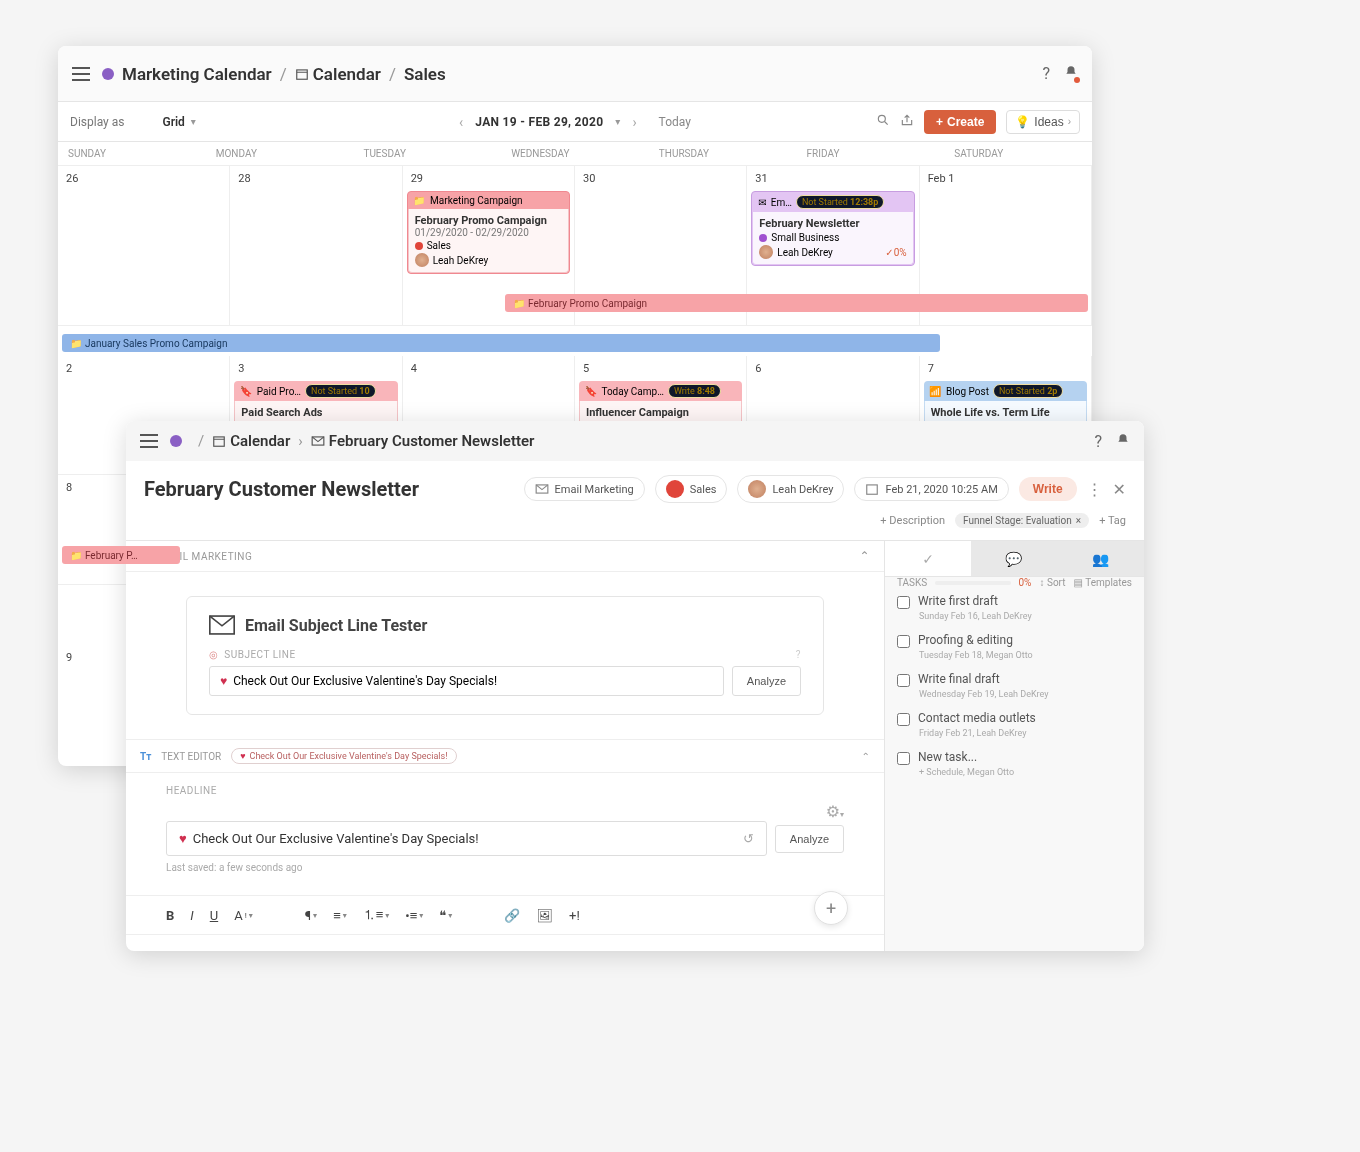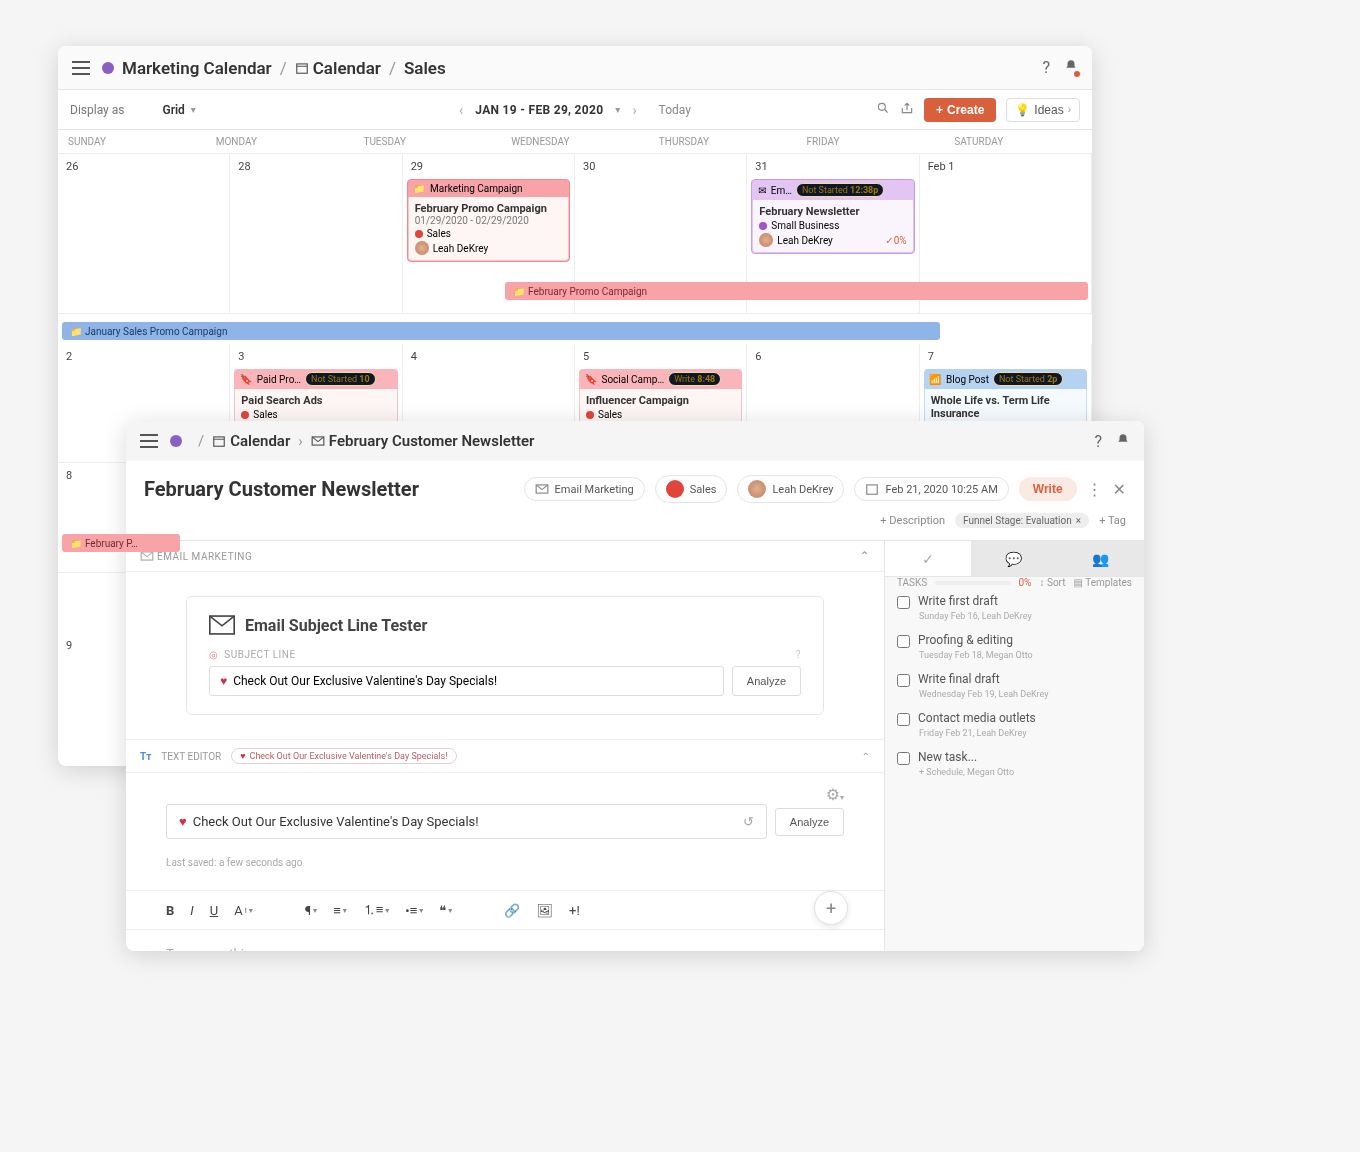--- a/index.html
+++ b/index.html
@@ -2,21 +2,21 @@
 <html><head>
 <meta charset="utf-8">
 <style>
 * { box-sizing: border-box; margin: 0; padding: 0; }
 body { font-family: -apple-system, BlinkMacSystemFont, "Segoe UI", Roboto, sans-serif; background: #f5f5f5; width: 1360px; height: 1152px; position: relative; overflow: hidden; }
 .window { position: absolute; background: #fff; border-radius: 8px; box-shadow: 0 4px 24px rgba(0,0,0,0.15); overflow: hidden; }
 .window1 { top: 46px; left: 58px; width: 1034px; height: 720px; }
 .window2 { top: 421px; left: 126px; width: 1018px; height: 530px; }
 
 
-.w1-header { display: flex; align-items: center; height: 44px; padding: 0 14px; border-bottom: 1px solid #e5e5e5; background: #fafafa; }
+.w1-header { display: flex; align-items: center; height: 56px; padding: 0 14px; border-bottom: 1px solid #e5e5e5; background: #fafafa; }
 .hamburger { width: 18px; height: 14px; margin-right: 12px; cursor: pointer; }
 .hamburger span { display: block; height: 2px; background: #555; margin-bottom: 4px; }
 .dot { width: 12px; height: 12px; border-radius: 50%; display: inline-block; }
 .purple-dot { background: #8a5fc4; margin-right: 8px; }
 .breadcrumb { display: flex; align-items: center; font-size: 17px; color: #333; font-weight: 600; }
 .breadcrumb .sep { margin: 0 8px; color: #999; font-weight: 400; }
 .breadcrumb svg { margin-right: 4px; }
 .w1-header-right { margin-left: auto; display: flex; align-items: center; gap: 14px; }
 .help-icon, .bell-icon { color: #666; cursor: pointer; font-size: 16px; }
 .bell-wrap { position: relative; }
@@ -96,21 +96,21 @@
 .analyze-btn { border: 1px solid #ddd; background: #fff; border-radius: 3px; padding: 7px 14px; font-size: 11px; color: #555; cursor: pointer; }
 
 .text-editor-head { display: flex; align-items: center; padding: 8px 14px; font-size: 10px; color: #999; border-top: 1px solid #eee; border-bottom: 1px solid #eee; gap: 10px; }
 .te-pill { border: 1px solid #e0d0d0; color: #b86060; font-size: 9px; padding: 2px 8px; border-radius: 10px; display: inline-flex; align-items: center; gap: 4px; }
 
 .headline-sec { padding: 12px 40px; }
 .headline-label { font-size: 10px; color: #aaa; letter-spacing: 0.5px; margin-bottom: 6px; }
 .headline-row { display: flex; gap: 8px; align-items: center; }
 .headline-input { flex: 1; border: 1px solid #ddd; border-radius: 3px; padding: 9px 12px; font-size: 13px; display: flex; align-items: center; gap: 6px; color: #333; }
 .history-icon { margin-left: auto; color: #aaa; cursor: pointer; }
-.saved-txt { font-size: 10px; color: #aaa; margin-top: 18px; }
+.saved-txt { font-size: 10px; color: #aaa; margin-top: 6px; }
 
 .toolbar-row { display: flex; align-items: center; gap: 16px; padding: 10px 40px; border-top: 1px solid #eee; border-bottom: 1px solid #eee; font-size: 13px; color: #444; margin-top: 10px; }
 .tbtn { cursor: pointer; display: inline-flex; align-items: center; gap: 2px; }
 .tbtn .dd { font-size: 8px; color: #888; }
 .tspacer { width: 20px; }
 .tb-right { margin-left: auto; }
 .placeholder { padding: 16px 40px; color: #aaa; font-size: 13px; }
 .fab { position: absolute; right: 296px; bottom: 26px; width: 34px; height: 34px; border-radius: 50%; background: #fff; border: 1px solid #e0e0e0; box-shadow: 0 2px 6px rgba(0,0,0,0.1); display: flex; align-items: center; justify-content: center; font-size: 18px; color: #888; cursor: pointer; }
 
 
@@ -292,21 +292,21 @@
         </div>
       </div>
       <div class="cal-cell">
           <div class="daynum">4</div>
         </div>
       <div class="cal-cell">
         <div class="daynum">5</div>
         <div class="event-card card-lpink">
           <div class="event-top">
               <span>🔖</span>
-              <span>Social Camp…</span>
+              <span>Today Camp…</span>
               <span class="pill"><span>Write</span> <b>8:48</b></span>
             </div>
           <div class="event-body">
             <div class="event-title">Influencer Campaign</div>
             <div class="event-row">
                 <span class="mini-dot" style="background:#e0453a"></span>
                 <span>Sales</span>
               </div>
             <div class="event-row">
                 <span class="avatar"></span>
@@ -469,20 +469,21 @@
         <span style="color:#4a90d9;font-weight:700;">Tт</span>
         <span>TEXT EDITOR</span>
         <span class="te-pill">
             <span style="color:#d03050;">♥</span>
             <span>Check Out Our Exclusive Valentine's Day Specials!</span>
           </span>
         <span class="chev-up" style="margin-left:auto;">⌃</span>
       </div>
 
       <div class="headline-sec">
+        <div class="headline-label">HEADLINE</div>
         <div style="display:flex; align-items:center; gap:8px;">
           <span style="margin-left:auto;color:#aaa;">⚙<span style="font-size:8px;">▾</span></span>
         </div>
         <div class="headline-row">
           <div class="headline-input">
             <span style="color:#d03050;">♥</span>
             <span>Check Out Our Exclusive Valentine's Day Specials!</span>
             <span class="history-icon">↺</span>
           </div>
           <button class="analyze-btn">Analyze</button>

